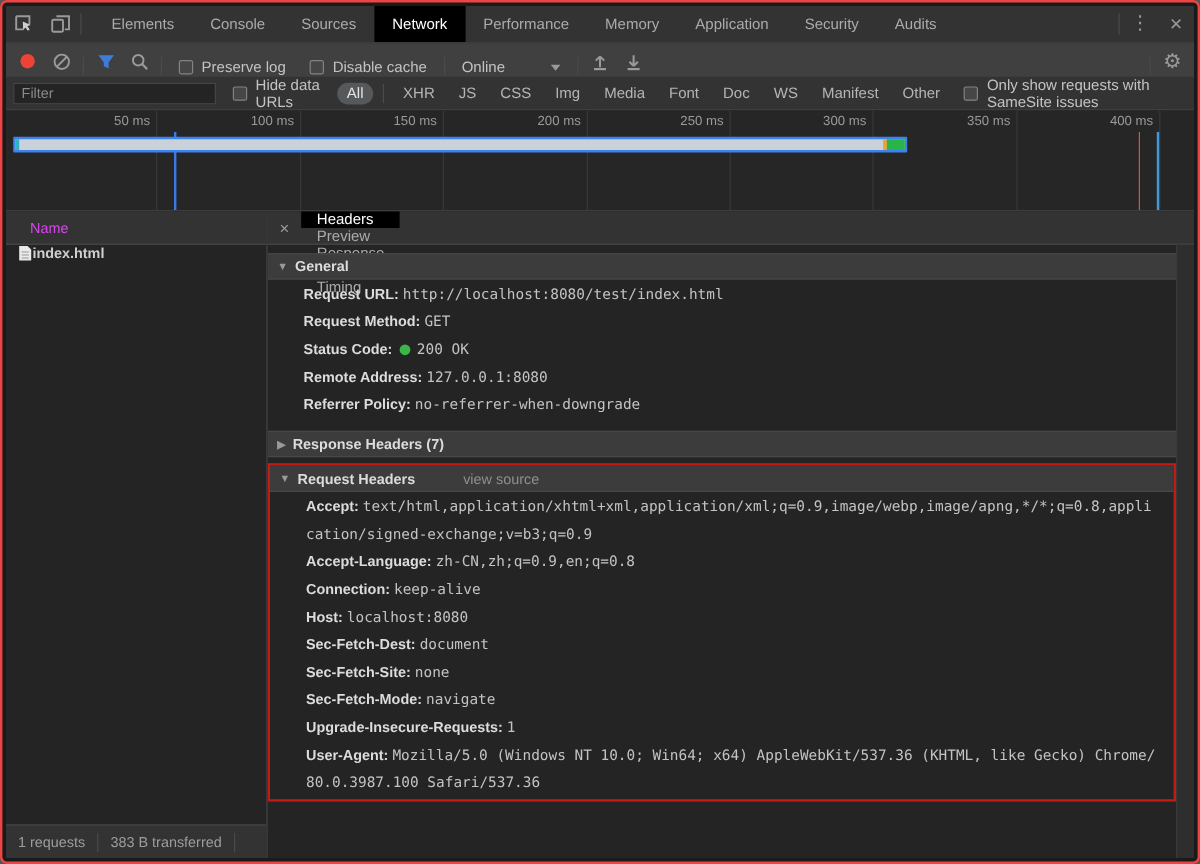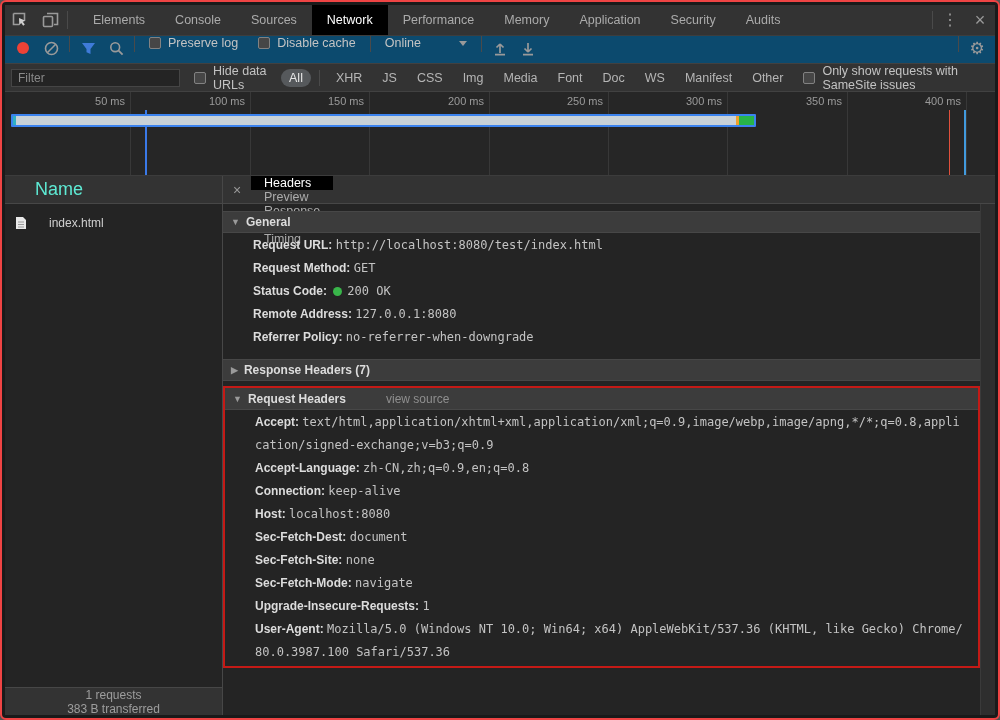--- a/index.html
+++ b/index.html
@@ -16,21 +16,21 @@
   .icon-btn{display:flex;align-items:center;justify-content:center;width:30px;color:#9a9a9a;cursor:pointer;}
   .icon-btn svg{display:block;}
   .vdiv{width:1px;background:#4a4a4a;margin:6px 2px;}
   .tabs{display:flex;align-items:stretch;margin-left:8px;}
   .tab{display:flex;align-items:center;padding:0 15px;color:#ababab;font-size:12.5px;cursor:pointer;}
   .tab.active{background:#000;color:#fff;}
   .tabbar-sp{flex:1;}
   .glyph{font-size:16px;line-height:1;}
 
   
-  .toolbar{height:28px;background:#0c4a6e;display:flex;align-items:flex-start;flex-shrink:0;border-bottom:1px solid #414141;padding:0 4px;}
+  .toolbar{height:28px;background:#404040;display:flex;align-items:flex-end;flex-shrink:0;border-bottom:1px solid #414141;padding:0 4px;}
   .tb-item{display:flex;align-items:center;justify-content:center;width:28px;height:24px;cursor:pointer;}
   .rec-dot{width:12px;height:12px;border-radius:50%;background:#ed4236;}
   .cb{width:12px;height:12px;border:1px solid #828282;background:#464646;border-radius:2px;display:inline-block;flex-shrink:0;}
   .cb-label{display:flex;align-items:center;gap:7px;color:#c3c3c3;font-size:12.5px;margin:0 10px;cursor:pointer;}
   .dd{display:flex;align-items:center;color:#c3c3c3;font-size:12.5px;margin:0 10px;cursor:pointer;}
   .dd-caret{width:0;height:0;border-left:4px solid transparent;border-right:4px solid transparent;border-top:5px solid #9a9a9a;margin-left:38px;}
 
   
   .filterbar{height:28px;background:#333;display:flex;align-items:center;flex-shrink:0;border-bottom:1px solid #414141;padding:0 6px;}
   .filter-input{width:206px;height:18px;background:#242424;border:1px solid #454545;color:#bdbdbd;font-size:12px;padding:0 6px;outline:none;}
@@ -44,24 +44,24 @@
   .overview{position:relative;height:84px;background:#262626;border-bottom:1px solid #3c3c3c;flex-shrink:0;overflow:hidden;}
   .gridline{position:absolute;top:0;bottom:0;width:1px;background:#383838;}
   .tick-label{position:absolute;top:3px;width:70px;text-align:right;font-size:11px;color:#9a9a9a;}
   .ovbar{position:absolute;border:2px solid #3c83ee;background:#c9d2d8;border-radius:1px;}
   .ovbar .seg{position:absolute;top:0;bottom:0;}
   .event-line{position:absolute;top:18px;bottom:0;}
 
   
   .main{flex:1;display:flex;min-height:0;}
   .left{width:218px;flex-shrink:0;border-right:1px solid #474747;display:flex;flex-direction:column;background:#242424;}
-  .left-header{height:28px;background:#333;border-bottom:1px solid #474747;display:flex;align-items:center;padding-left:30px;color:#5eead4;font-size:18px;flex-shrink:0;}
+  .left-header{height:28px;background:#333;border-bottom:1px solid #474747;display:flex;align-items:center;padding-left:20px;color:#d946ef;font-size:12px;flex-shrink:0;}
   .left-list{flex:1;overflow:hidden;}
-  .req-row{height:26px;display:flex;align-items:flex-end;gap:22px;padding-left:10px;color:#cfcfcf;font-size:12px;cursor:pointer;}
-  .left-status{height:28px;background:#333;border-top:1px solid #474747;display:flex;align-items:center;font-size:12px;color:#9d9d9d;flex-shrink:0;flex-direction:column;}
+  .req-row{height:26px;display:flex;align-items:flex-start;gap:0;padding-left:10px;color:#cfcfcf;font-size:12px;cursor:pointer;font-weight:bold;}
+  .left-status{height:28px;background:#333;border-top:1px solid #474747;display:flex;align-items:center;font-size:12px;color:#9d9d9d;flex-shrink:0;}
   .status-item{padding:0 10px;white-space:nowrap;}
   .sdiv{width:1px;height:16px;background:#4a4a4a;}
 
   .right{flex:1;display:flex;flex-direction:column;min-width:0;}
   .right-tabs{height:28px;background:#333;border-bottom:1px solid #474747;display:flex;align-items:stretch;flex-shrink:0;}
   .xclose{display:flex;align-items:center;justify-content:center;width:28px;color:#9a9a9a;font-size:14px;cursor:pointer;}
   .dtab{display:flex;align-items:center;padding:0 13px;color:#ababab;font-size:12.5px;cursor:pointer;}
   .dtab.active{background:#000;color:#fff;}
   .right-body{flex:1;display:flex;min-height:0;}
   .right-content{flex:1;min-width:0;overflow:hidden;padding-top:7px;font-size:12px;}

